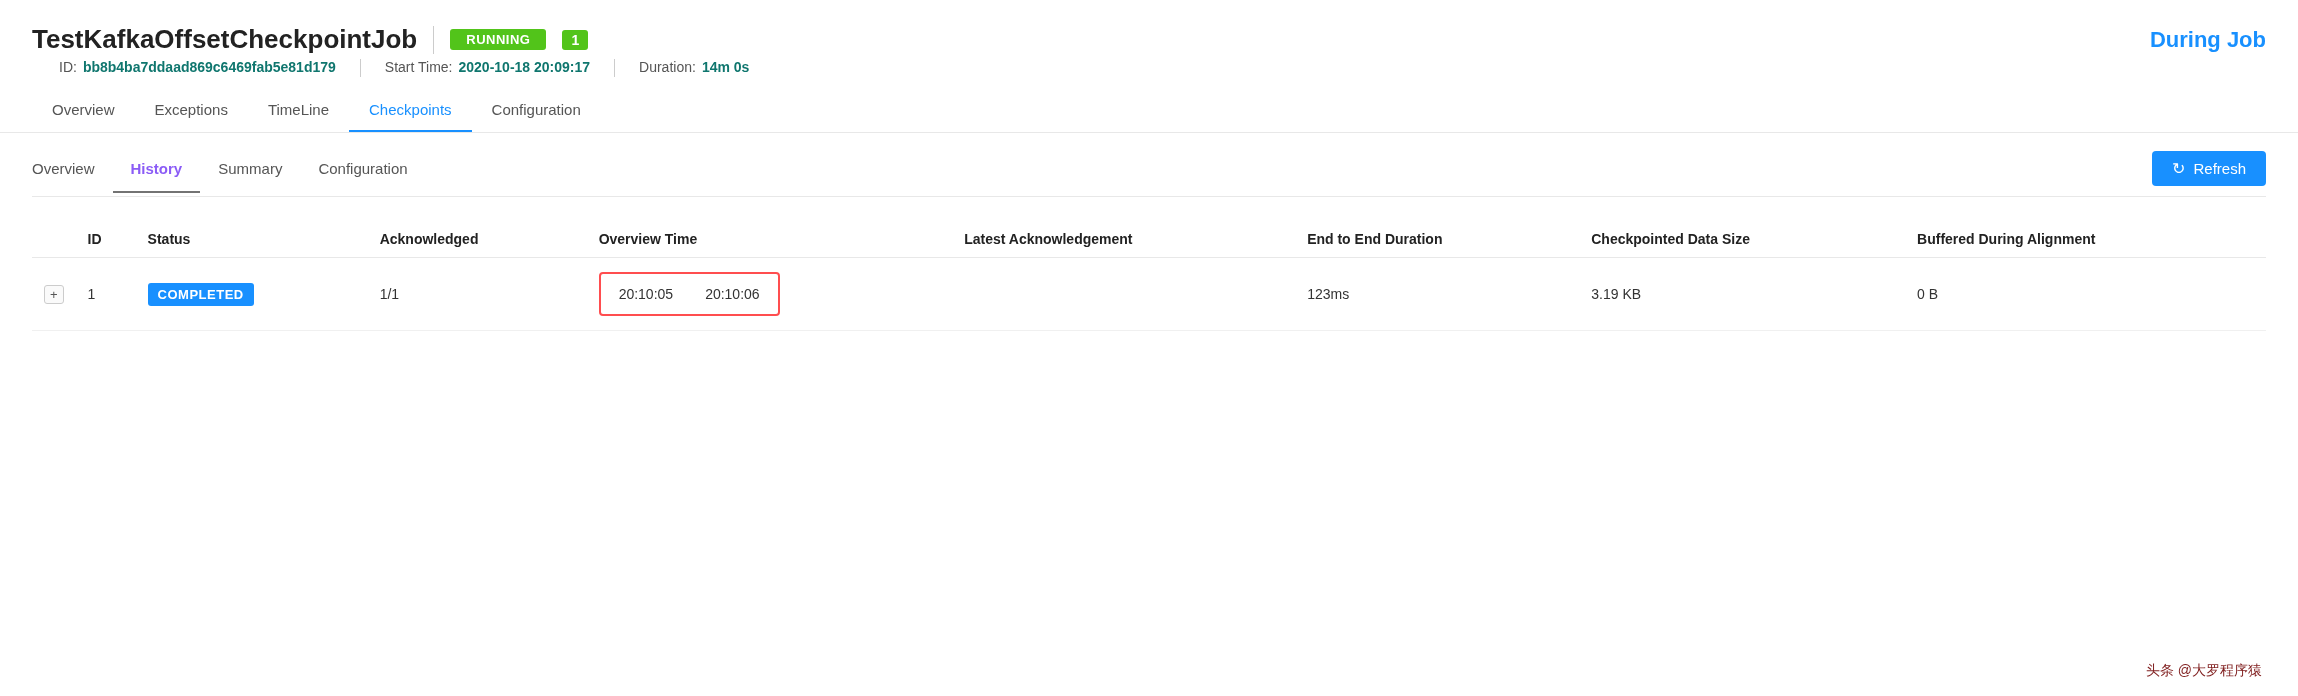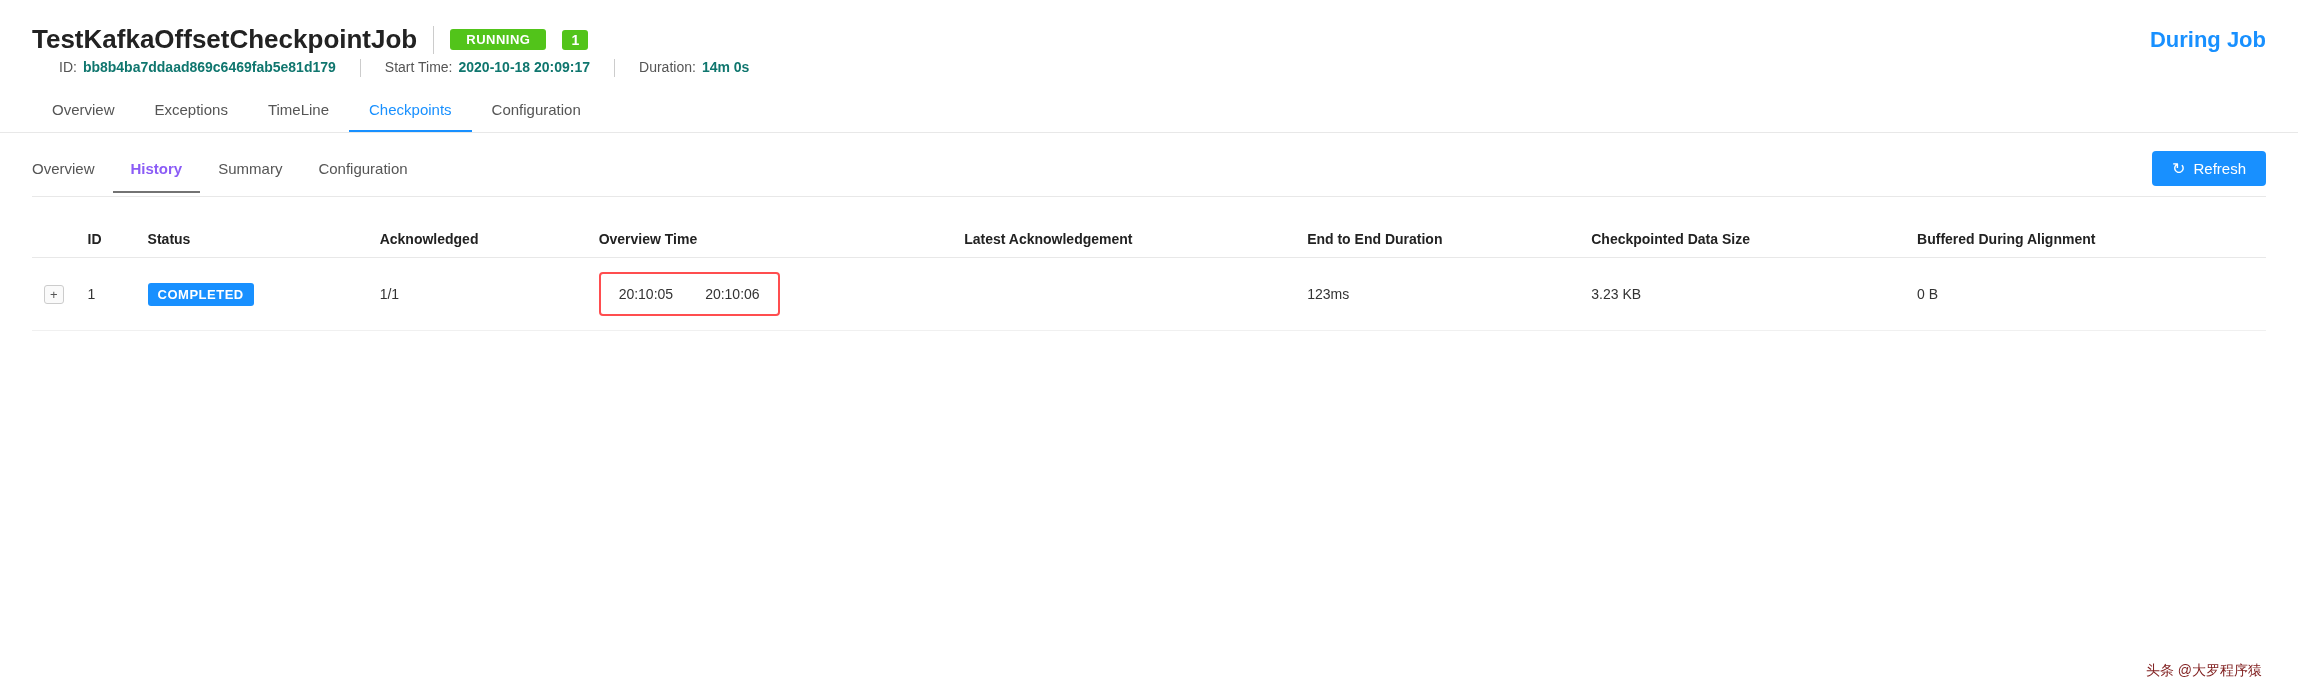--- a/index.html
+++ b/index.html
@@ -319,21 +319,21 @@
           </td>
           <td>1/1</td>
           <td>
             <span class="trigger-highlight">
               <span>20:10:05</span>
               <span>20:10:06</span>
             </span>
           </td>
           <td></td>
           <td>123ms</td>
-          <td>3.23 KB</td>
+          <td>3.19 KB</td>
           <td>0 B</td>
         </tr>
       </tbody>
     </table>
   </div>
 </div>
 
 <div class="watermark">头条 @大罗程序猿</div>
 
 </body></html>

